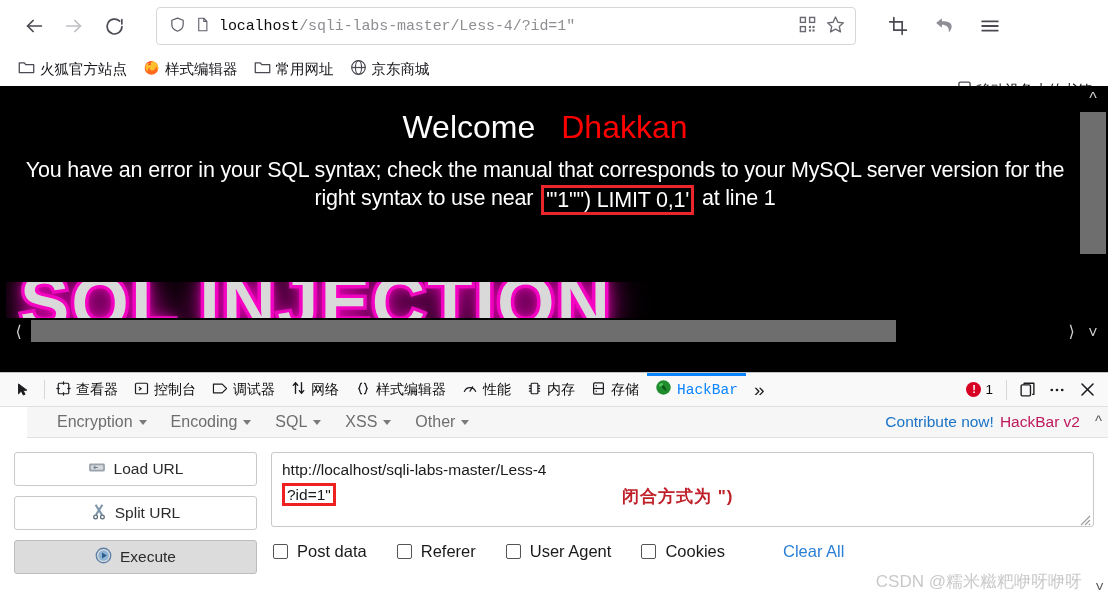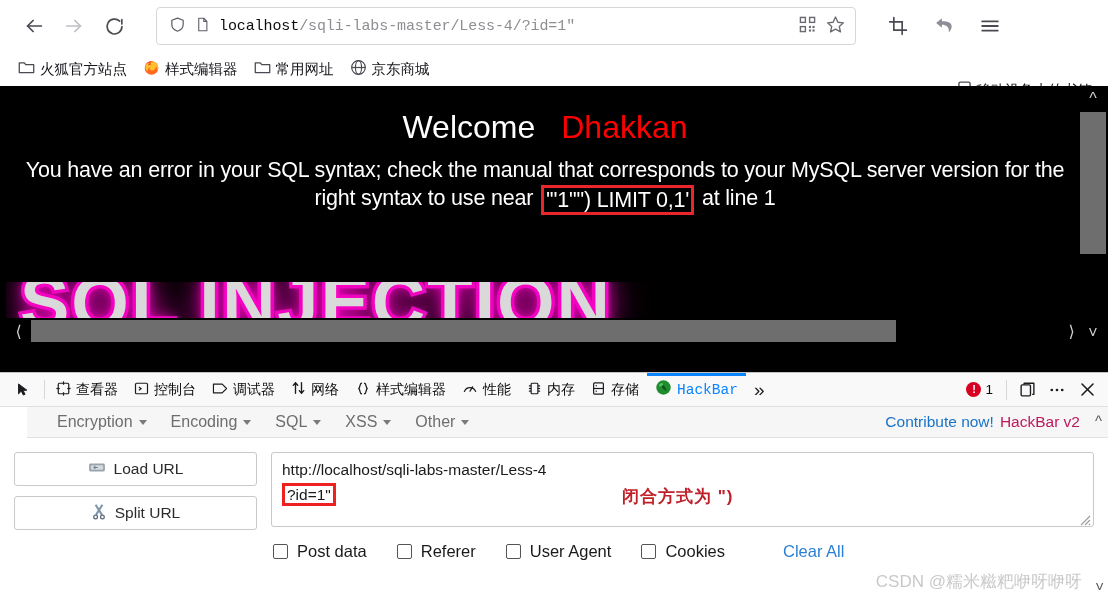--- a/index.html
+++ b/index.html
@@ -675,20 +675,30 @@
           <span>
             <svg width="16" height="17" viewBox="0 0 18 20" fill="none" stroke="#5b6b79" stroke-width="1.5">
                 <path d="M5 2 L12.5 14" stroke="#7d93a8" stroke-width="2.4"></path>
                 <path d="M13 2 L5.5 14" stroke="#7d93a8" stroke-width="2.4"></path>
                 <circle cx="5" cy="16.4" r="2.2"></circle>
                 <circle cx="13" cy="16.4" r="2.2"></circle>
               </svg>
           </span>
           <span>Split URL</span>
         </div>
+        <div class="hb-btn primary">
+          <span>
+            <svg width="17" height="17" viewBox="0 0 20 20">
+                <circle cx="10" cy="10" r="8.5" fill="none" stroke="#5a7fa8" stroke-width="1.6"></circle>
+                <circle cx="10" cy="10" r="6.2" fill="#8fb3d4"></circle>
+                <polygon points="8.2,6.6 14,10 8.2,13.4" fill="#2e5d8c"></polygon>
+              </svg>
+          </span>
+          <span>Execute</span>
+        </div>
       </div>
 
       <div class="hb-right">
         <div class="hb-textarea">
           <div>http://localhost/sqli-labs-master/Less-4</div>
           <span class="ta-line2 ta-boxed">?id=1"</span>
           <span class="ta-note">闭合方式为 ")</span>
           <span class="ta-resize">
             <svg width="14" height="14" viewBox="0 0 14 14" stroke="#9a9a9a" stroke-width="1.1">
                 <line x1="13" y1="4" x2="4" y2="13"></line>

